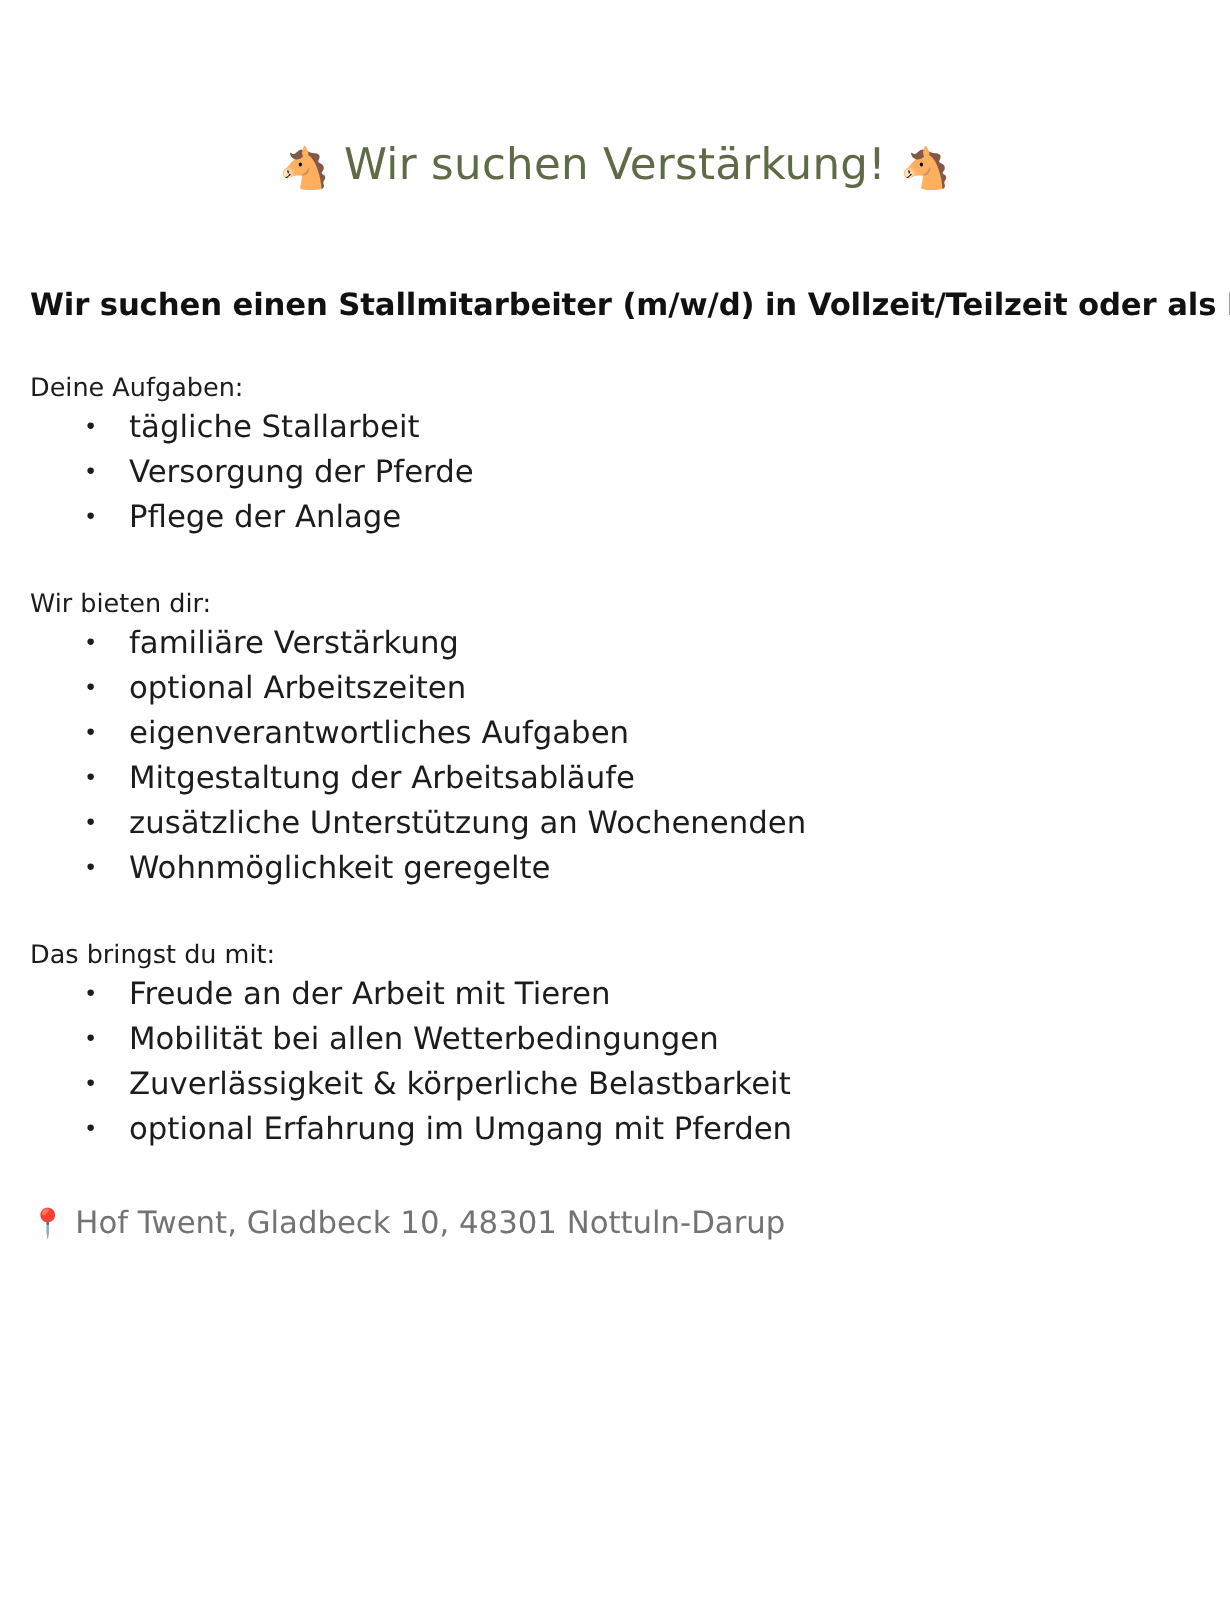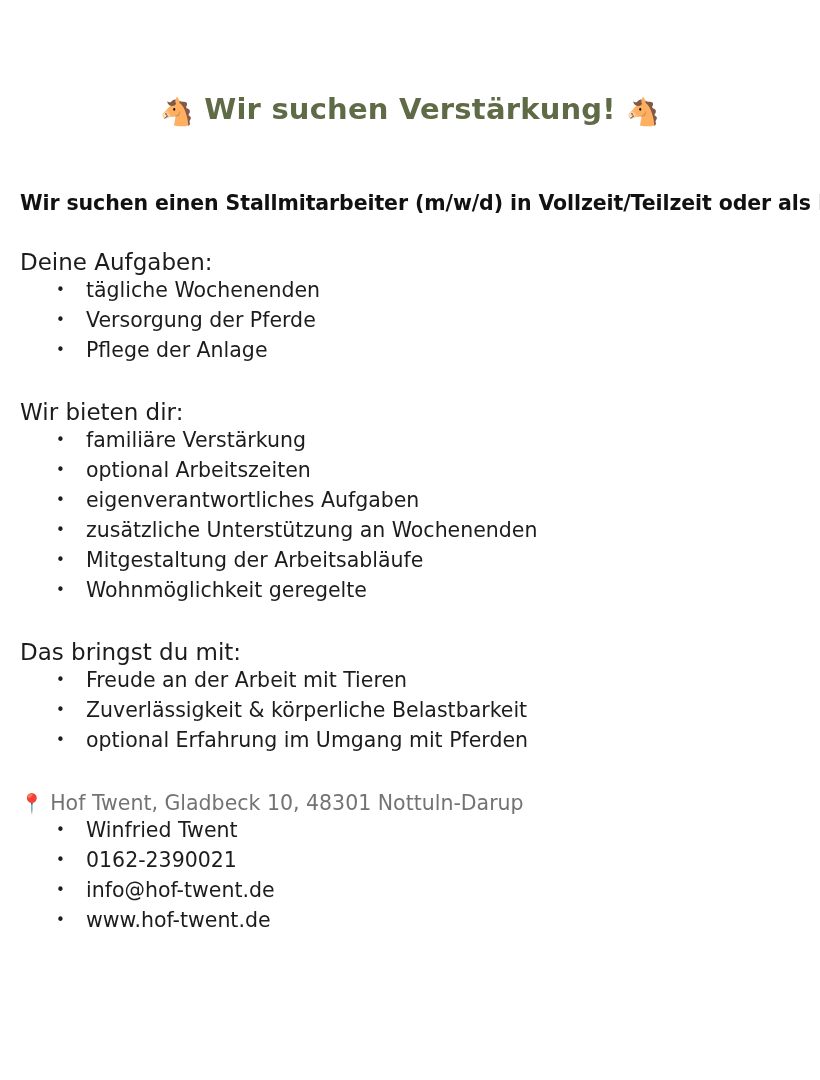--- a/index.html
+++ b/index.html
@@ -17,21 +17,21 @@
   .page {
     position: relative;
     width: 820px;
     height: 1080px;
     box-sizing: border-box;
     padding: 0 14px;
   }
   .title {
     text-align: center;
     font-size: 29px;
-    font-weight: 700;
+    font-weight: 400;
     color: #5f6b46;
     letter-spacing: 0.2px;
     margin: 0;
     padding-top: 92px;
     white-space: nowrap;
   }
   .title .emoji {
     font-size: 27px;
     vertical-align: -2px;
   }
@@ -42,21 +42,21 @@
     margin: 0;
     padding-top: 63px;
     padding-left: 6px;
     white-space: nowrap;
     letter-spacing: -0.1px;
   }
   .section {
     padding-left: 6px;
   }
   .section-head {
-    font-size: 23px;
+    font-size: 17px;
     font-weight: 400;
     color: #1c1c1c;
     margin: 0;
     padding-top: 34px;
   }
   ul.bullets {
     list-style: none;
     margin: 0;
     padding: 0;
   }
@@ -96,53 +96,48 @@
     <span class="emoji">🐴</span>
     <span>Wir suchen Verstärkung!</span>
     <span class="emoji">🐴</span>
   </h1>
 
   <p class="lead">Wir suchen einen Stallmitarbeiter (m/w/d) in Vollzeit/Teilzeit oder als Minijob</p>
 
   <div class="section">
     <p class="section-head">Deine Aufgaben:</p>
     <ul class="bullets">
-      <li>tägliche Wochenenden</li>
+      <li>tägliche Stallarbeit</li>
       <li>Versorgung der Pferde</li>
       <li>Pflege der Anlage</li>
     </ul>
   </div>
 
   <div class="section">
     <p class="section-head">Wir bieten dir:</p>
     <ul class="bullets">
       <li>familiäre Verstärkung</li>
       <li>optional Arbeitszeiten</li>
       <li>eigenverantwortliches Aufgaben</li>
+      <li>Mitgestaltung der Arbeitsabläufe</li>
       <li>zusätzliche Unterstützung an Wochenenden</li>
-      <li>Mitgestaltung der Arbeitsabläufe</li>
       <li>Wohnmöglichkeit geregelte</li>
     </ul>
   </div>
 
   <div class="section">
     <p class="section-head">Das bringst du mit:</p>
     <ul class="bullets">
       <li>Freude an der Arbeit mit Tieren</li>
+      <li>Mobilität bei allen Wetterbedingungen</li>
       <li>Zuverlässigkeit &amp; körperliche Belastbarkeit</li>
       <li>optional Erfahrung im Umgang mit Pferden</li>
     </ul>
   </div>
 
   <div class="section">
     <p class="contact-head">
       <span class="pin">📍</span>
       <span>Hof Twent, Gladbeck 10, 48301 Nottuln-Darup</span>
     </p>
-    <ul class="bullets">
-      <li>Winfried Twent</li>
-      <li>0162-2390021</li>
-      <li>info@hof-twent.de</li>
-      <li>www.hof-twent.de</li>
-    </ul>
   </div>
 
 </div>
 
 </body></html>

